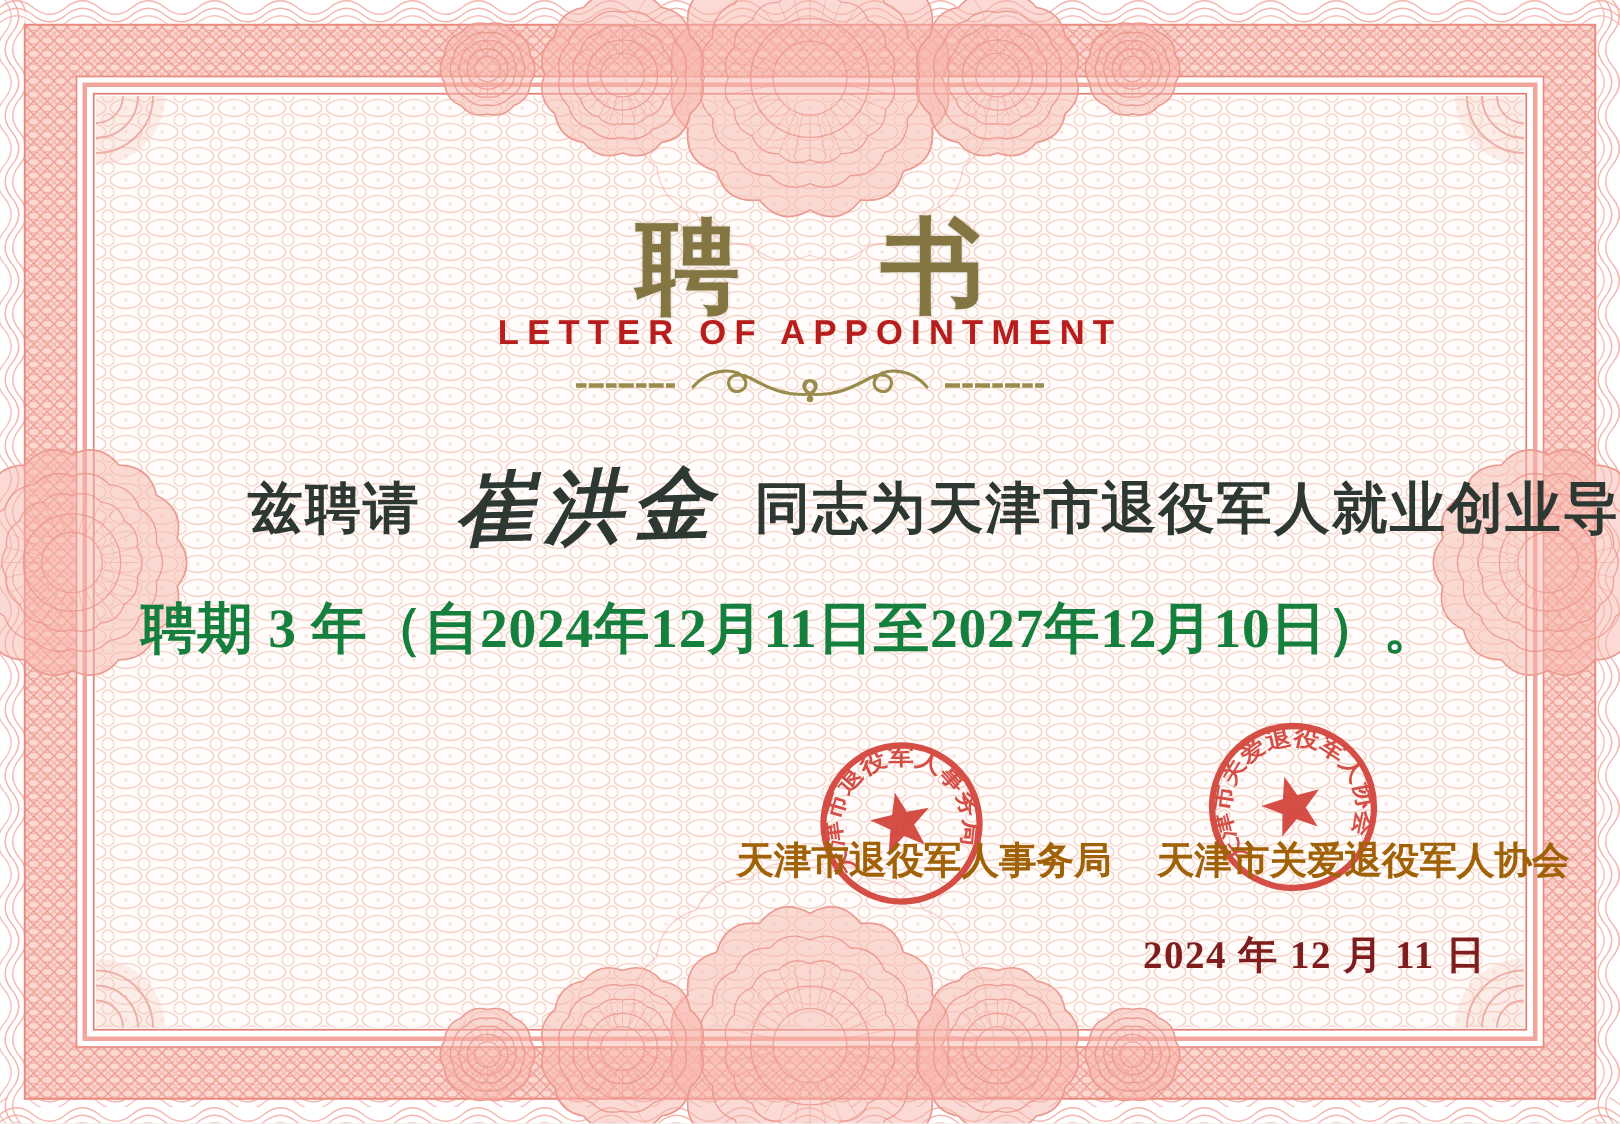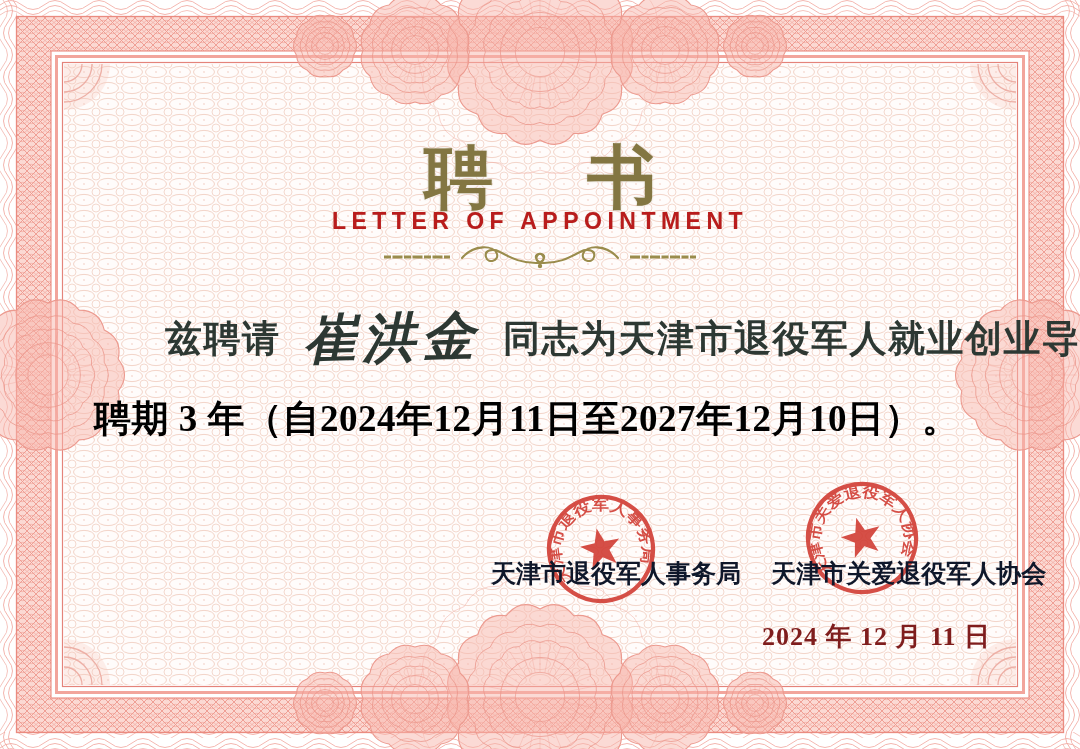--- a/index.html
+++ b/index.html
@@ -31,25 +31,25 @@
     top:314px; left:165px; white-space:nowrap;
     font-size:37px; font-weight:bold; color:#2d3833; letter-spacing:1.5px;
   }
   .appointee {
     font-size:53px; font-style:italic; font-weight:bold;
     letter-spacing:6px; margin:0 12px; line-height:0; vertical-align:-5px;
     display:inline-block; transform:rotate(-1.5deg);
   }
   .line2 {
     top:394px; left:94px; white-space:nowrap;
-    font-size:37px; font-weight:bold; color:#000000; letter-spacing:0.5px;
+    font-size:37px; font-weight:bold; color:#15803d; letter-spacing:0.5px;
   }
   .issuers {
     top:557px; left:491px; white-space:nowrap;
-    font-size:25px; font-weight:bold; color:#0f172a; letter-spacing:0px;
+    font-size:25px; font-weight:bold; color:#a16207; letter-spacing:0px;
   }
   .issuers .org + .org { margin-left:24px; }
   .issue-date {
     top:619px; left:762px; white-space:nowrap;
     font-size:26px; font-weight:600; color:#7f1d1d; letter-spacing:1px;
   }
 </style>
 </head>
 <body>
 

